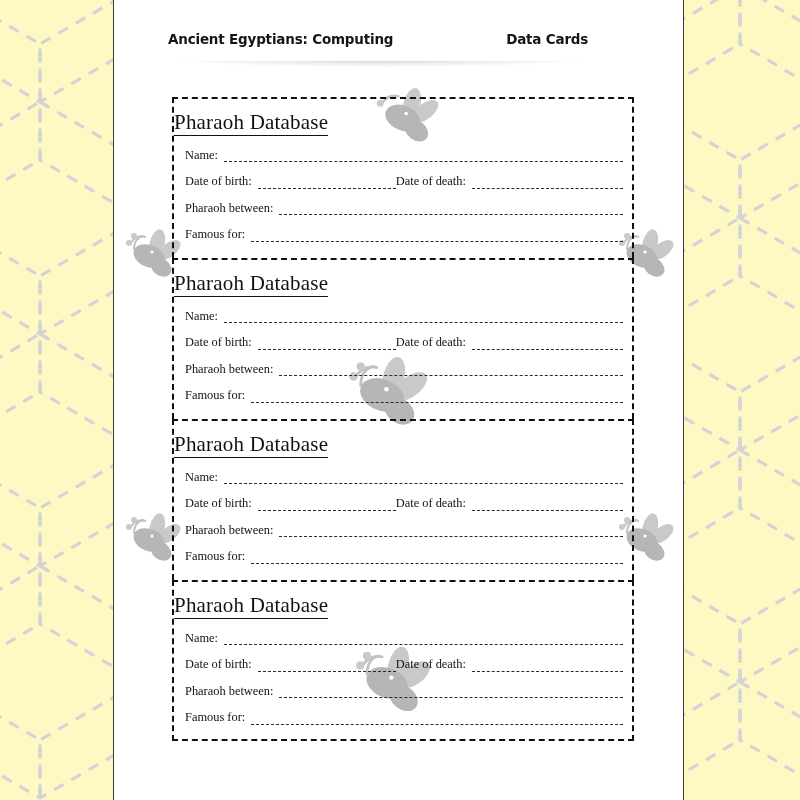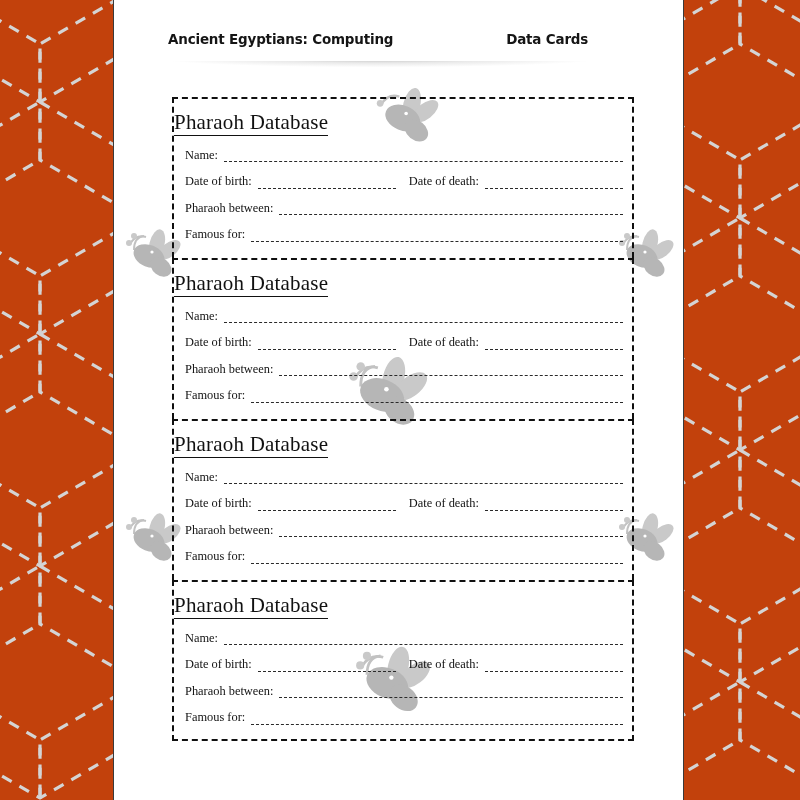--- a/index.html
+++ b/index.html
@@ -4,21 +4,21 @@
 <style>
   html, body {
     margin: 0;
     padding: 0;
     background: #ffffff;
   }
   #page-root {
     position: relative;
     width: 800px;
     height: 800px;
-    background: #c2410c;
+    background: #fef9c3;
     overflow: hidden;
     font-family: "Liberation Serif", serif;
   }
 
   
   .sheet {
     position: absolute;
     left: 113px;
     top: 0px;
     width: 571px;
@@ -129,21 +129,21 @@
     line-height: 1;
     padding-bottom: 1px;
   }
   .fline {
     flex: 1 1 auto;
     border-bottom: 1.1px dashed #2a2a2a;
     height: 9px;
     margin-left: 6px;
   }
   .fline.short { flex: 0 0 138px; }
-  .flabel.mid { margin-left: 13px; }
+  .flabel.mid { }
 
   
   .footer {
     position: absolute;
     left: 172px;
     top: 745px;
     width: 462px;
     display: flex;
     justify-content: space-between;
     align-items: baseline;

